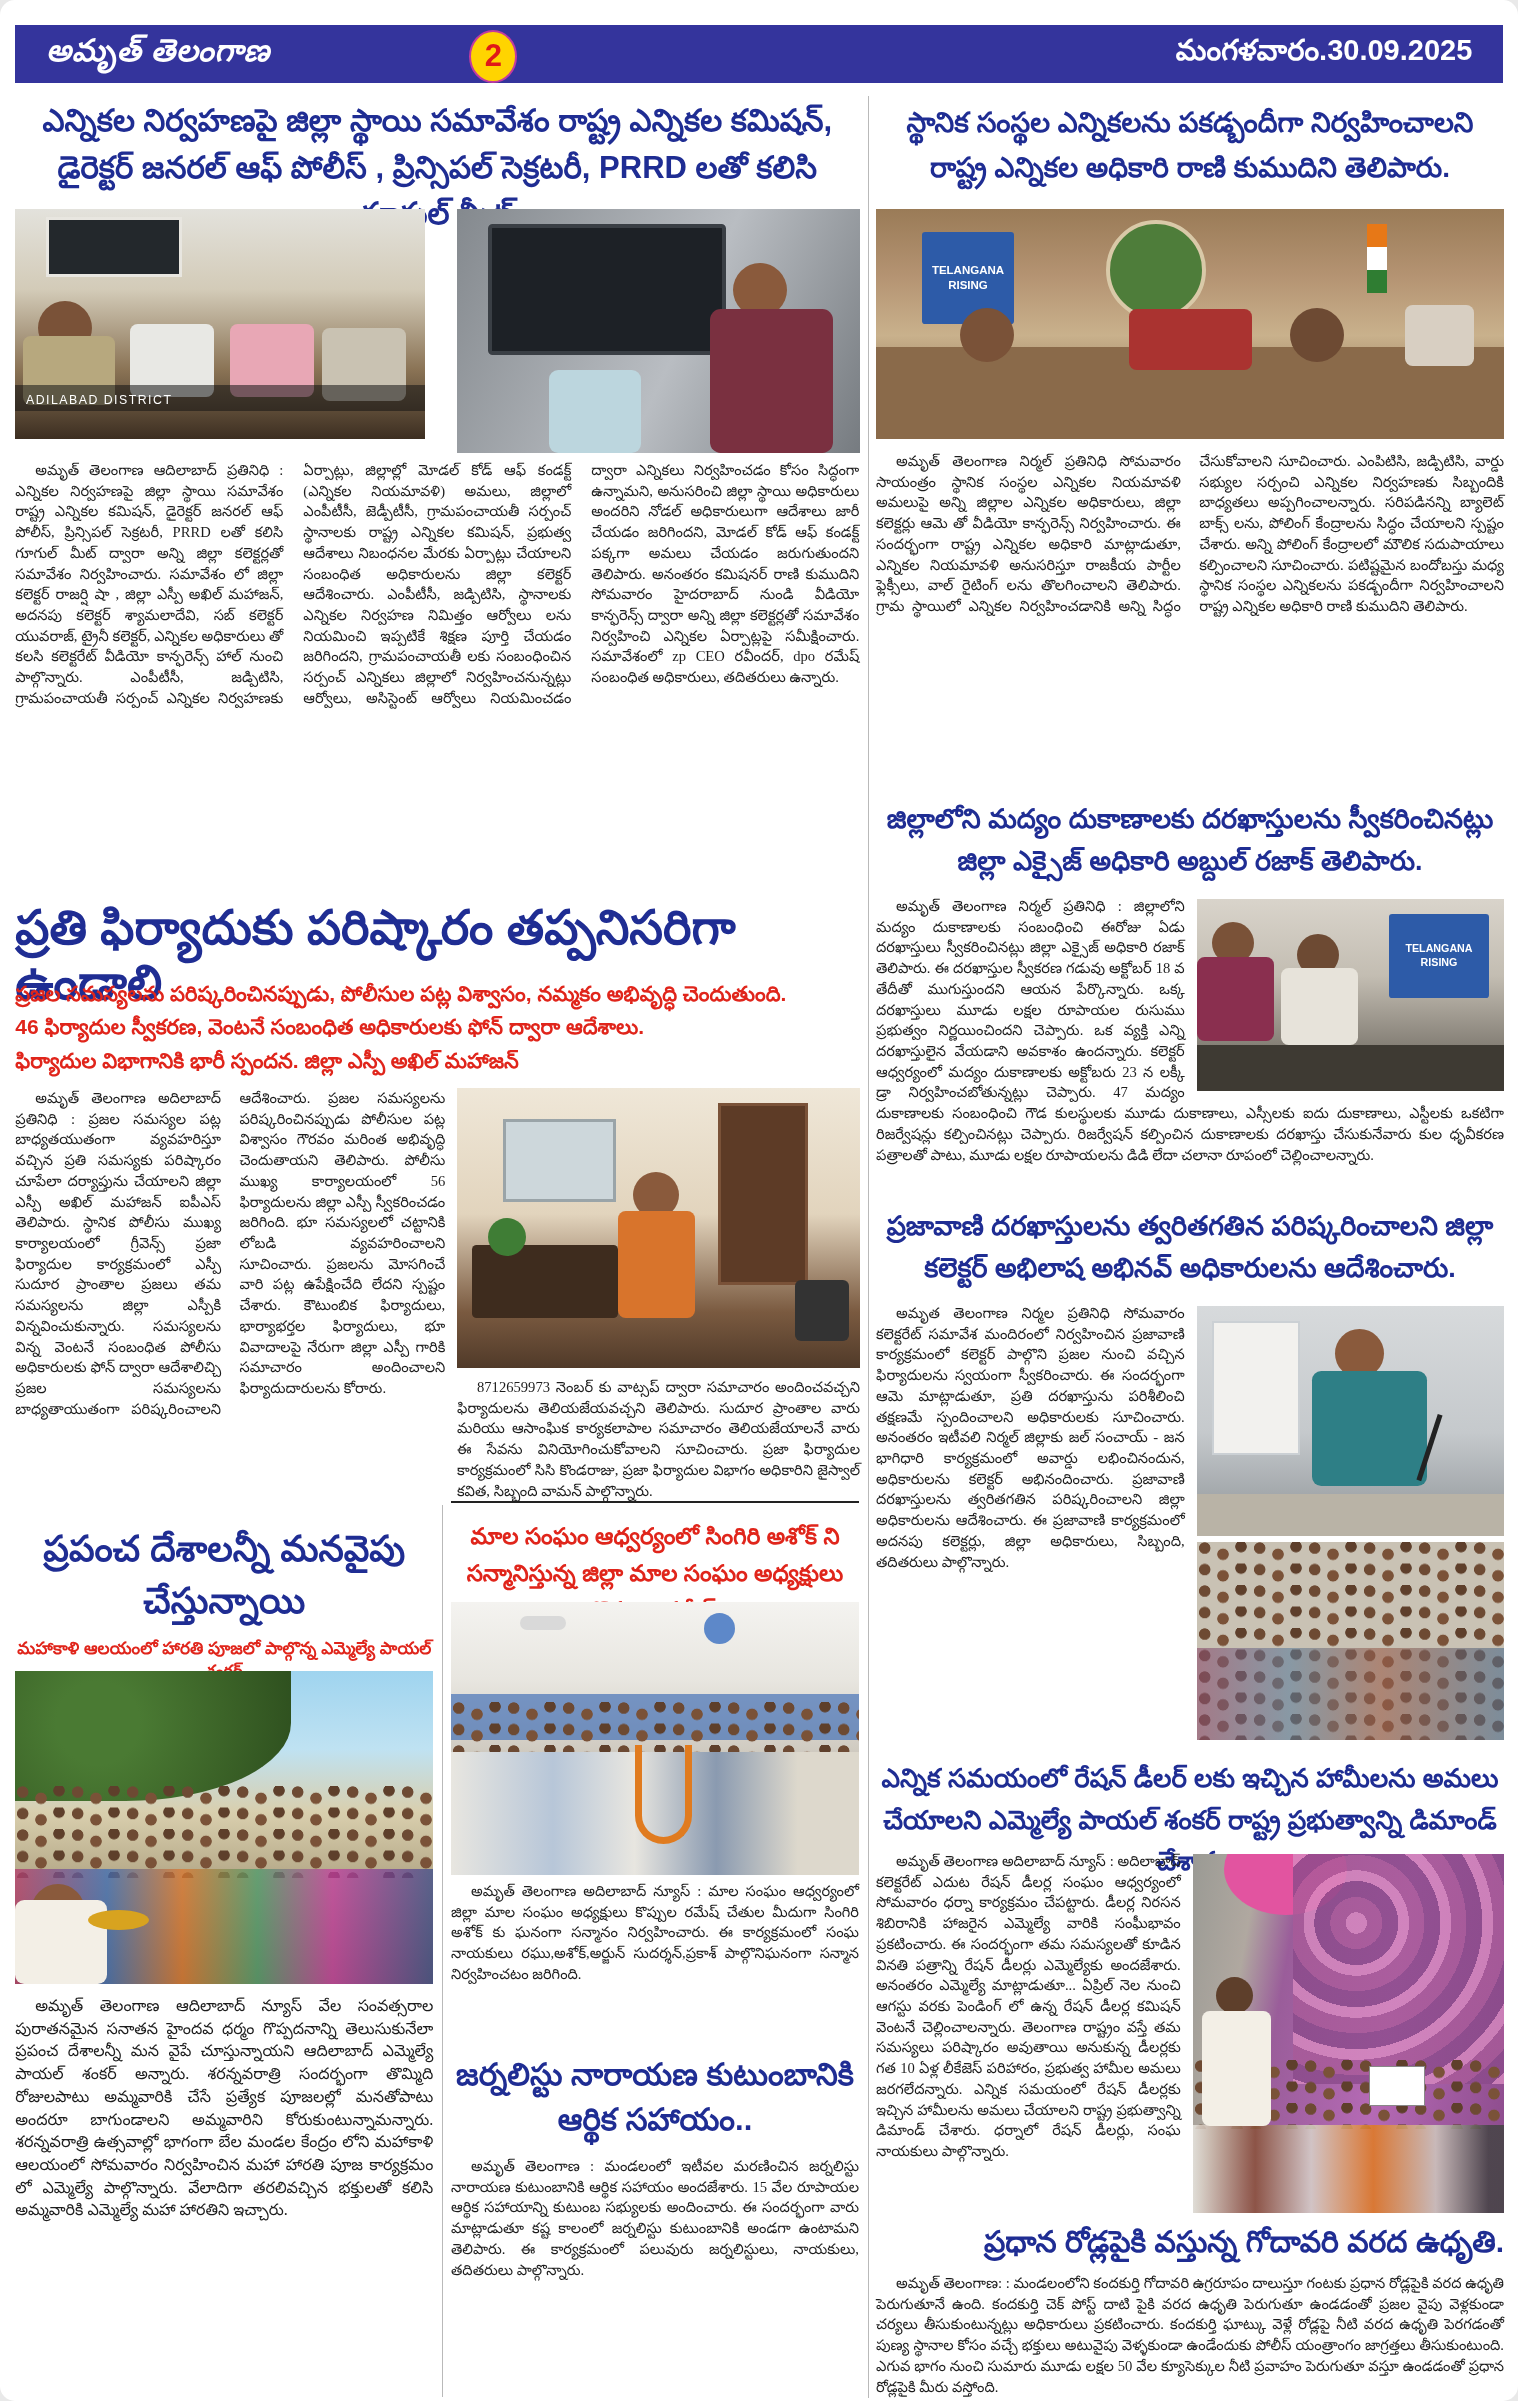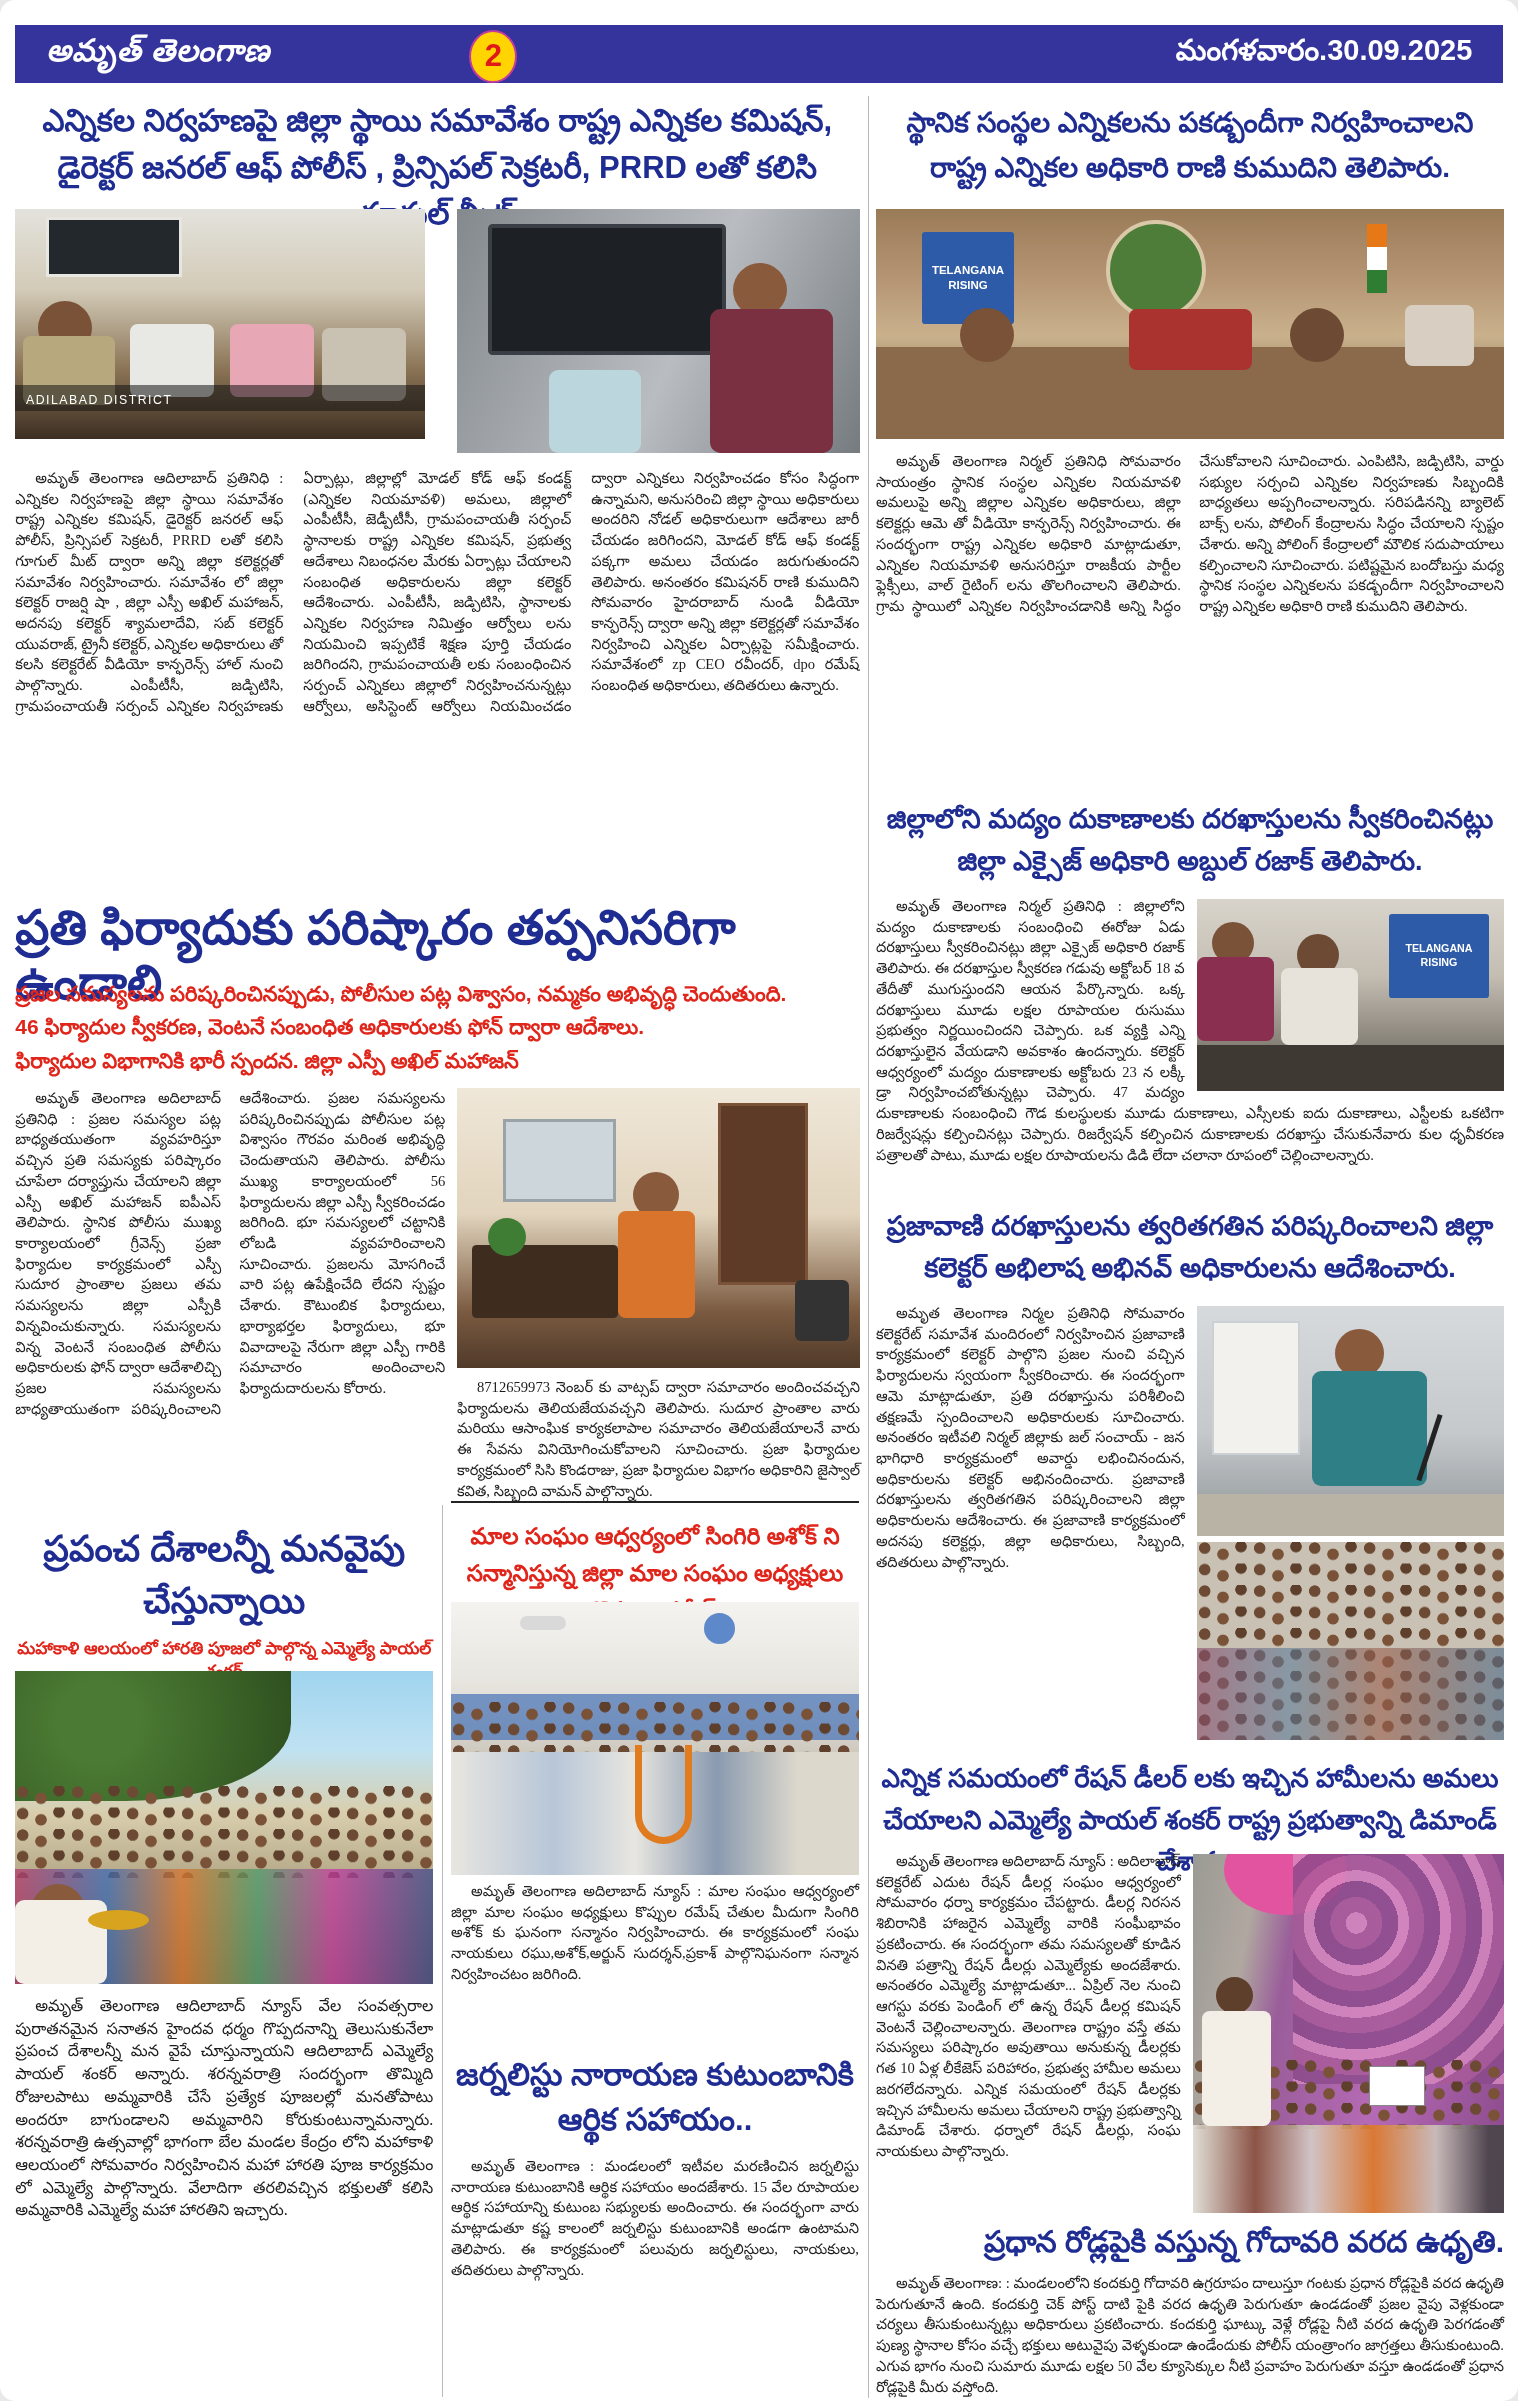--- a/index.html
+++ b/index.html
@@ -19,21 +19,21 @@
   .hl-red{color:#e0251b;font-family:"Liberation Sans",sans-serif;font-weight:bold;text-align:center;}
   .sub-red{color:#e0251b;font-family:"Liberation Sans",sans-serif;font-weight:bold;text-align:left;}
   .bodytext{font-size:14.6px;line-height:1.42;text-align:justify;color:#1c1c1c;}
   .bodytext::first-letter{padding-left:20px;}
   .vrule{position:absolute;width:0.8px;background:#b9b9b9;}
   .hrule{position:absolute;height:1.5px;background:#222;}
   .photo{position:absolute;overflow:hidden;}
   .photo div{position:absolute;}
   .abs{position:absolute;}
   .cols2{column-count:2;column-gap:18.4px;}
-  .cols3{column-count:3;column-gap:20px;margin-top:8px;}
+  .cols3{column-count:3;column-gap:20px;}
   
   .crowd{background-image:
       radial-gradient(circle at 7.7px 6.1px,#6d4a33 5.4px,transparent 6.1px),
       radial-gradient(circle at 26px 12.3px,#7a5238 5.4px,transparent 6.1px),
       radial-gradient(circle at 44px 4.6px,#5e3f2b 5.4px,transparent 6.1px);
       background-size:55px 21.5px;}
 </style>
 </head>
 <body>
 

